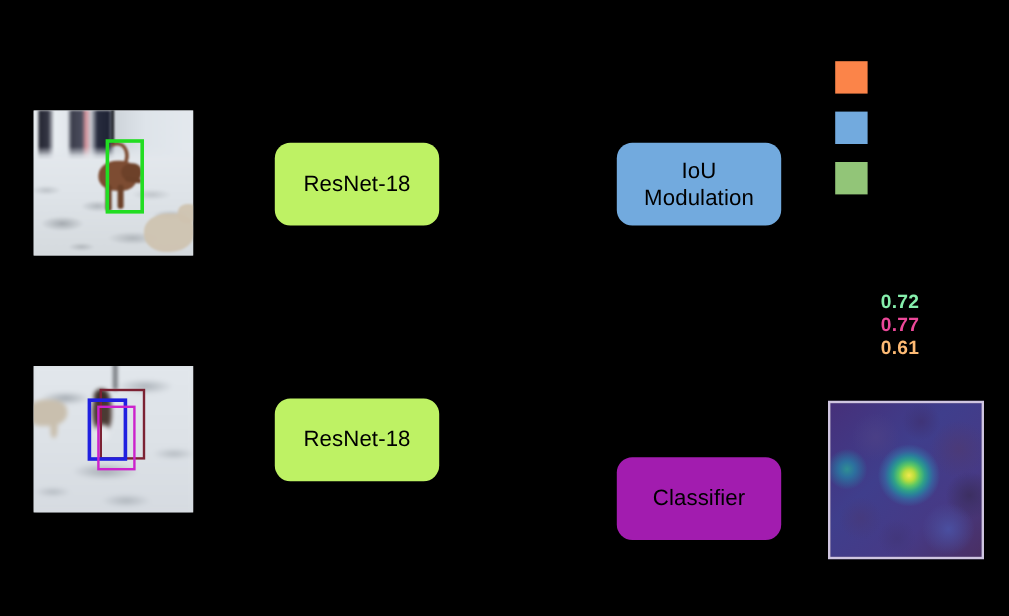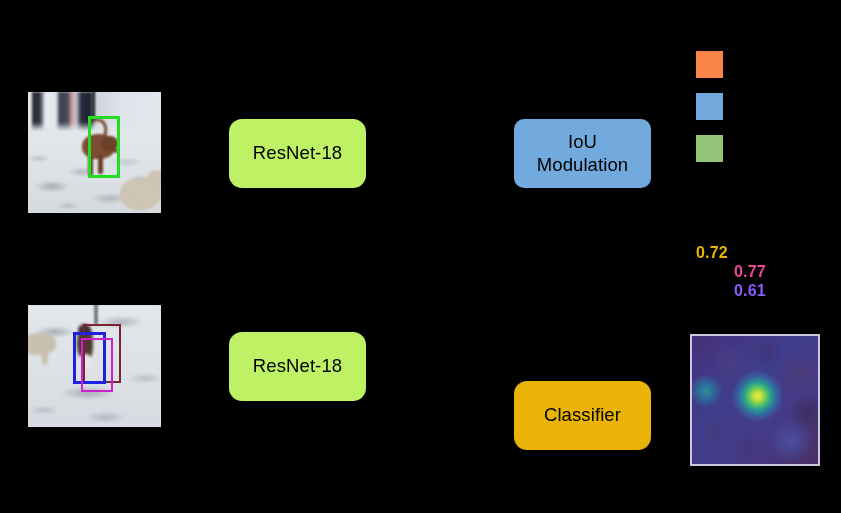--- a/index.html
+++ b/index.html
@@ -30,21 +30,21 @@
     color: #000000;
     font-size: 18.5px;
     line-height: 1.24;
     letter-spacing: 0.1px;
     font-family: "Liberation Sans", sans-serif;
     white-space: pre-line;
     box-sizing: border-box;
   }
   .block-orange { background: #bef264; }
   .block-blue   { background: #72AADE; }
-  .block-green  { background: #eab308; }
+  .block-green  { background: #a21caf; }
 
   
   .frame {
     position: absolute;
     overflow: hidden;
     background: #d8dde2;
   }
   .frame-inner {
     position: absolute;
     inset: 0;
@@ -246,33 +246,33 @@
 
     <div class="bbox" style="left:55px; top:19px; width:38px; height:59px; border-width:2px; border-color:#7C2233;"></div>
     <div class="bbox" style="left:45px; top:27px; width:33px; height:52px; border-width:3px; border-color:#2020E0;"></div>
     <div class="bbox" style="left:53px; top:33px; width:32px; height:54px; border-width:2px; border-color:#CC22CC;"></div>
   </div>
 
   <div class="block block-orange" style="left:229px; top:119px; width:137px; height:69px;">ResNet-18</div>
 
   <div class="block block-orange" style="left:229px; top:332px; width:137px; height:69px;">ResNet-18</div>
 
-  <div class="block block-blue" style="left:514px; top:119px; width:137px; height:69px;border-radius:10px;">IoU
+  <div class="block block-blue" style="left:514px; top:119px; width:137px; height:69px;">IoU
 Modulation</div>
 
 
   <div class="block block-green" style="left:514px; top:381px; width:137px; height:69px;">Classifier</div>
 
   <div class="legend-swatch" style="left:696px; top:51px; background:#FB8449;"></div>
   <div class="legend-swatch" style="left:696px; top:93px; background:#72AADE;"></div>
   <div class="legend-swatch" style="left:696px; top:135px; background:#92C578;"></div>
 
   <div class="score" style="left:730px; top:56px; color:#000000; font-weight:normal;"></div>
   <div class="score" style="left:730px; top:98px; color:#000000; font-weight:normal;"></div>
   <div class="score" style="left:730px; top:140px; color:#000000; font-weight:normal;"></div>
 
-  <div class="score" style="left:696px; top:244px; color:#eab308;">0.72</div>
+  <div class="score" style="left:734px; top:244px; color:#86efac;">0.72</div>
   <div class="score" style="left:734px; top:263px; color:#ec4899;">0.77</div>
-  <div class="score" style="left:734px; top:282px; color:#8b5cf6;">0.61</div>
+  <div class="score" style="left:734px; top:282px; color:#fdba74;">0.61</div>
 
   <div class="heatmap" style="left:690px; top:334px; width:130px; height:132px;"></div>
 
 </div>
 
 </body></html>

